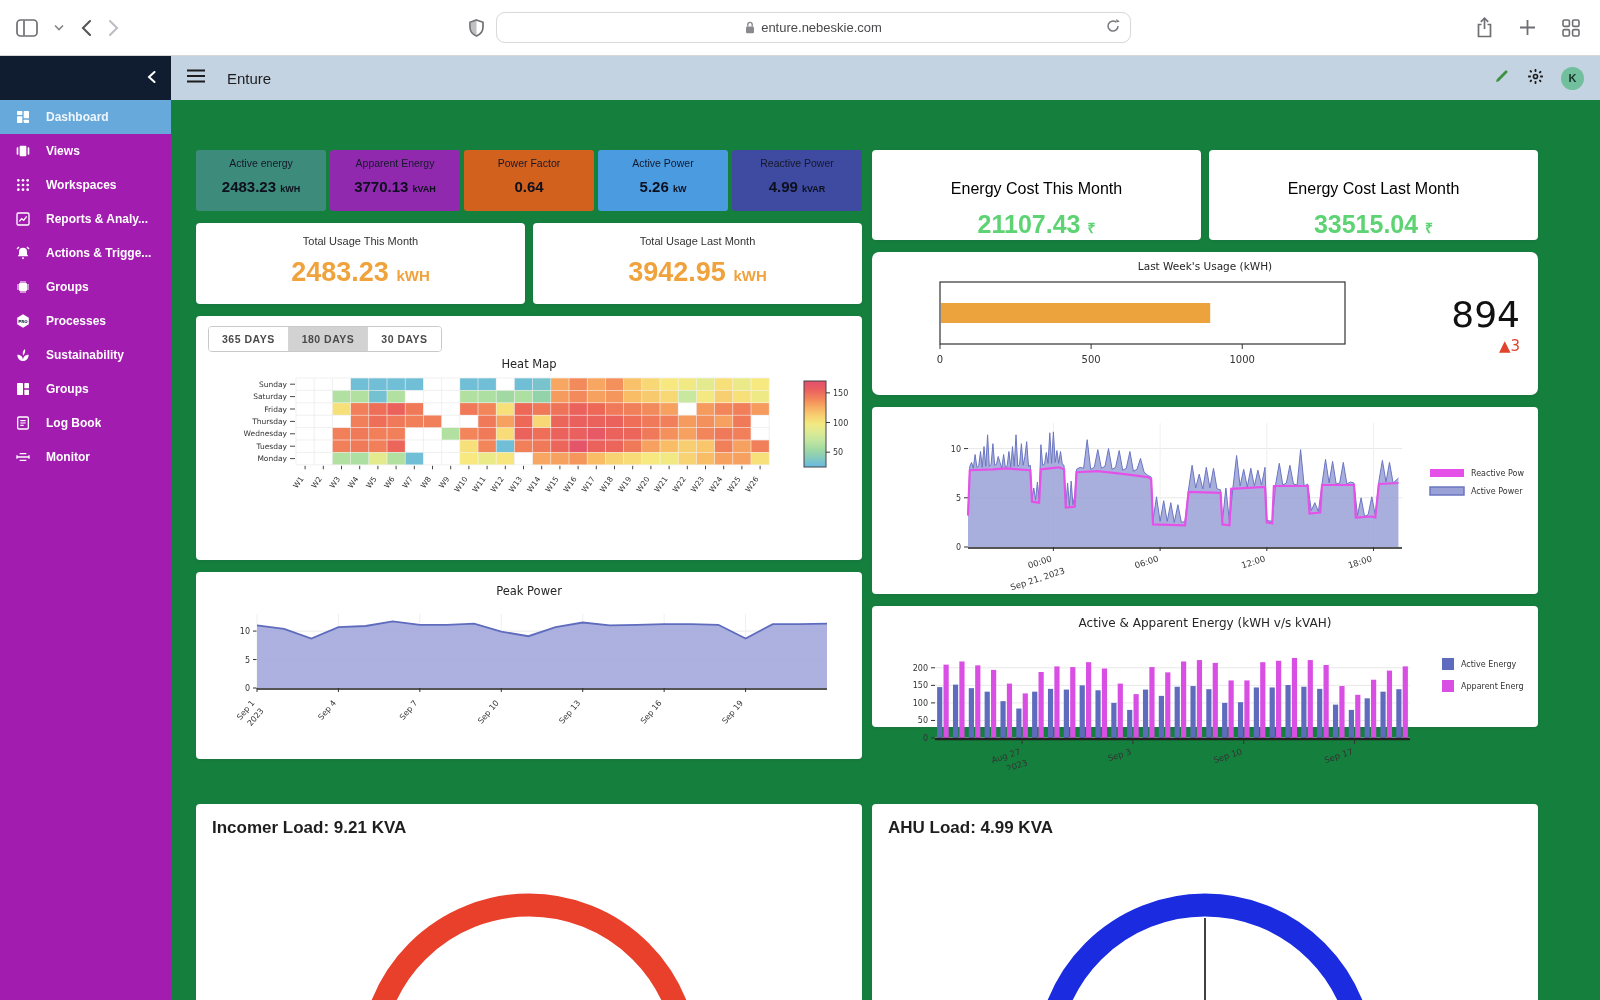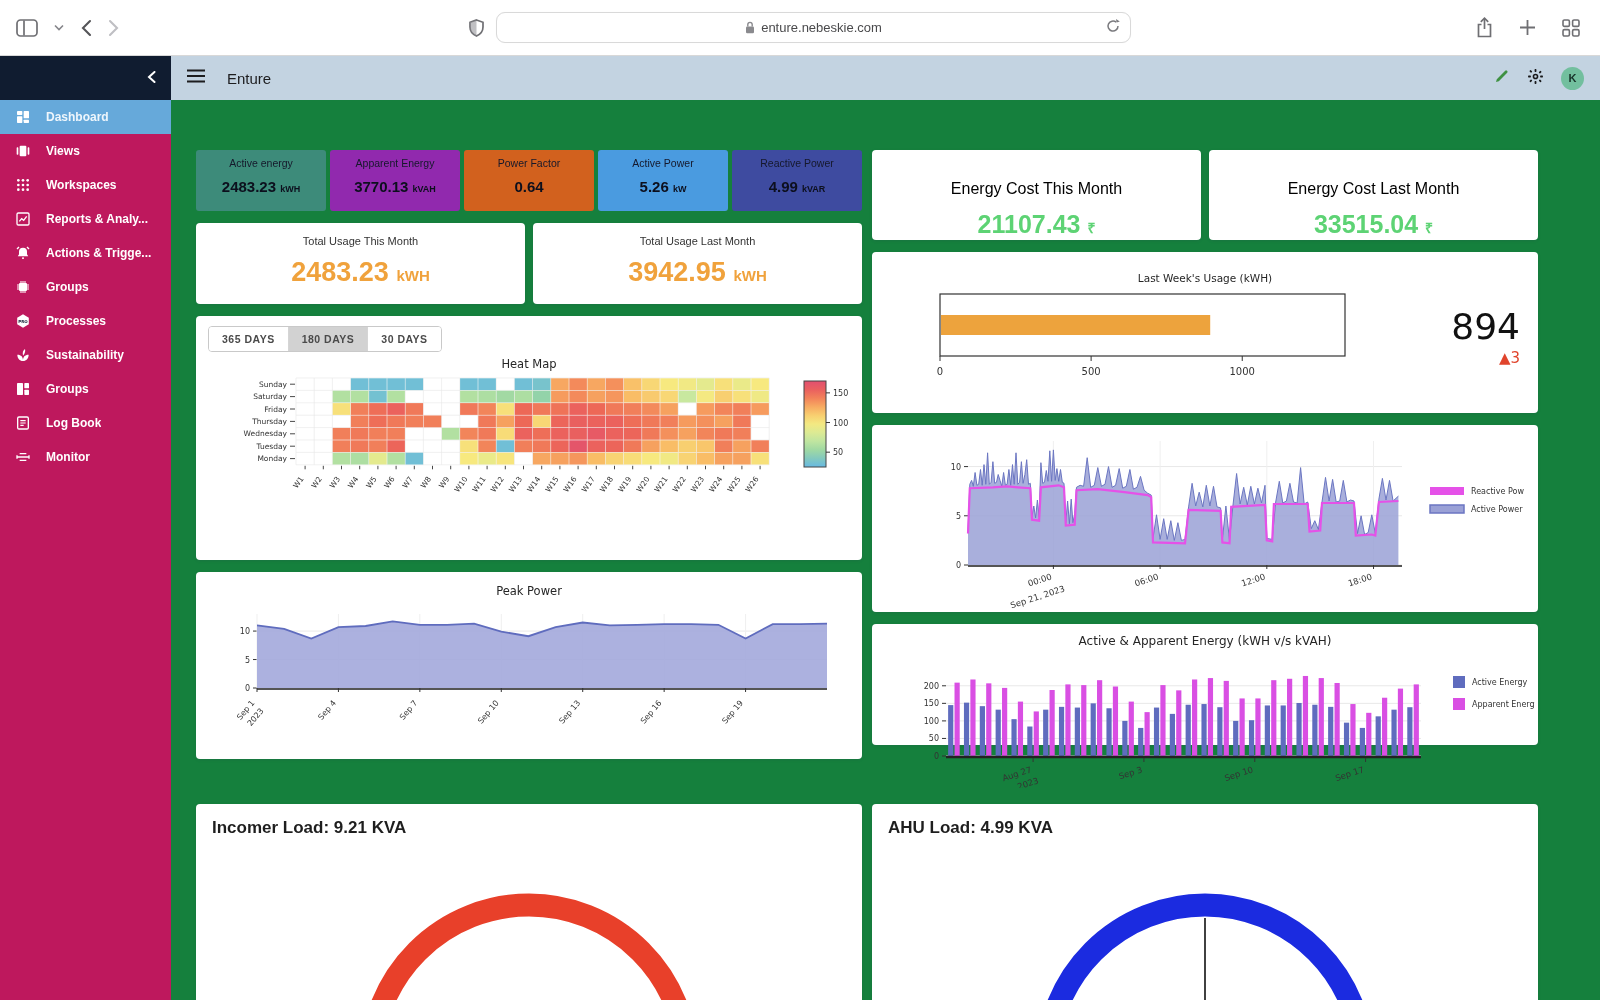--- a/index.html
+++ b/index.html
@@ -15,21 +15,21 @@
   .urlwrap { position:absolute; left:50%; transform:translateX(-50%);
     display:flex; align-items:center; gap:12px; }
   .urlpill { width:635px; height:31px; border:1px solid #d9d9d9; border-radius:9px;
     background:#fff; display:flex; align-items:center; justify-content:center;
     position:relative; box-shadow:0 0 1px rgba(0,0,0,.06); }
   .urlpill .domain { font-size:13px; color:#4a4a4c; margin-left:6px; }
   .refresh { position:absolute; right:10px; top:5px; }
 
   
   .app { display:flex; height:944px; }
-  .sidebar { width:171px; flex-shrink:0; background:#be185d; display:flex; flex-direction:column; }
+  .sidebar { width:171px; flex-shrink:0; background:#a21caf; display:flex; flex-direction:column; }
   .sidebar-top { height:44px; background:#101c30; display:flex; align-items:center;
     justify-content:flex-end; padding-right:15px; }
   .nav-item { height:34px; display:flex; align-items:center; gap:14px;
     padding-left:15px; cursor:pointer; }
   .nav-item.active { background:#66a9da; }
   .nav-item .nlabel { color:#fff; font-size:12px; font-weight:bold; white-space:nowrap;
     overflow:hidden; }
   .nav-item.active .nlabel { color:#eef6fc; }
   .nav-ic { width:17px; height:17px; flex-shrink:0; display:flex; align-items:center; }
 
@@ -74,28 +74,28 @@
     border-left:1px solid #d5d5d5; font-family:"Liberation Sans",sans-serif; }
   .rangebtns button:first-child { border-left:none; }
   .rangebtns button.sel { background:#d2d2d2; }
   .chart-title { text-align:center; font-size:11.5px; color:#262626;
     font-family:"DejaVu Sans",sans-serif; }
   .heat-card .chart-title { margin:5px 0 2px; }
 
   .peak-card { height:187px; padding:12px 12px 0; }
   .peak-card .chart-title { margin-bottom:2px; }
 
-  .lastweek-card { height:161px; padding:20px 8px 0; }
+  .lastweek-card { height:143px; padding:8px 8px 0;border-radius:7px; }
   .lw-flex { display:flex; align-items:flex-start; }
   .lw-val { width:140px; text-align:right; margin-top:22px; }
   .lw-big { font-size:36px; color:#111; font-family:"DejaVu Sans",sans-serif; }
   .lw-delta { font-size:15px; margin-top:2px; font-family:"DejaVu Sans",sans-serif; }
 
   .power-card { height:187px; padding:2px 10px 0; }
-  .energy-card { height:121px; padding:10px 21px 0; }
+  .energy-card { height:121px; padding:10px 10px 0; }
   .energy-card .chart-title { font-size:12px; margin-bottom:0; }
 
   .gauge-card { height:420px; padding:14px 16px; overflow:hidden; }
   .gauge-title { font-size:17px; font-weight:bold; color:#1e1e1e; }
 
   svg text { font-family:"DejaVu Sans",sans-serif; }
 </style>
 </head>
 <body>
 

